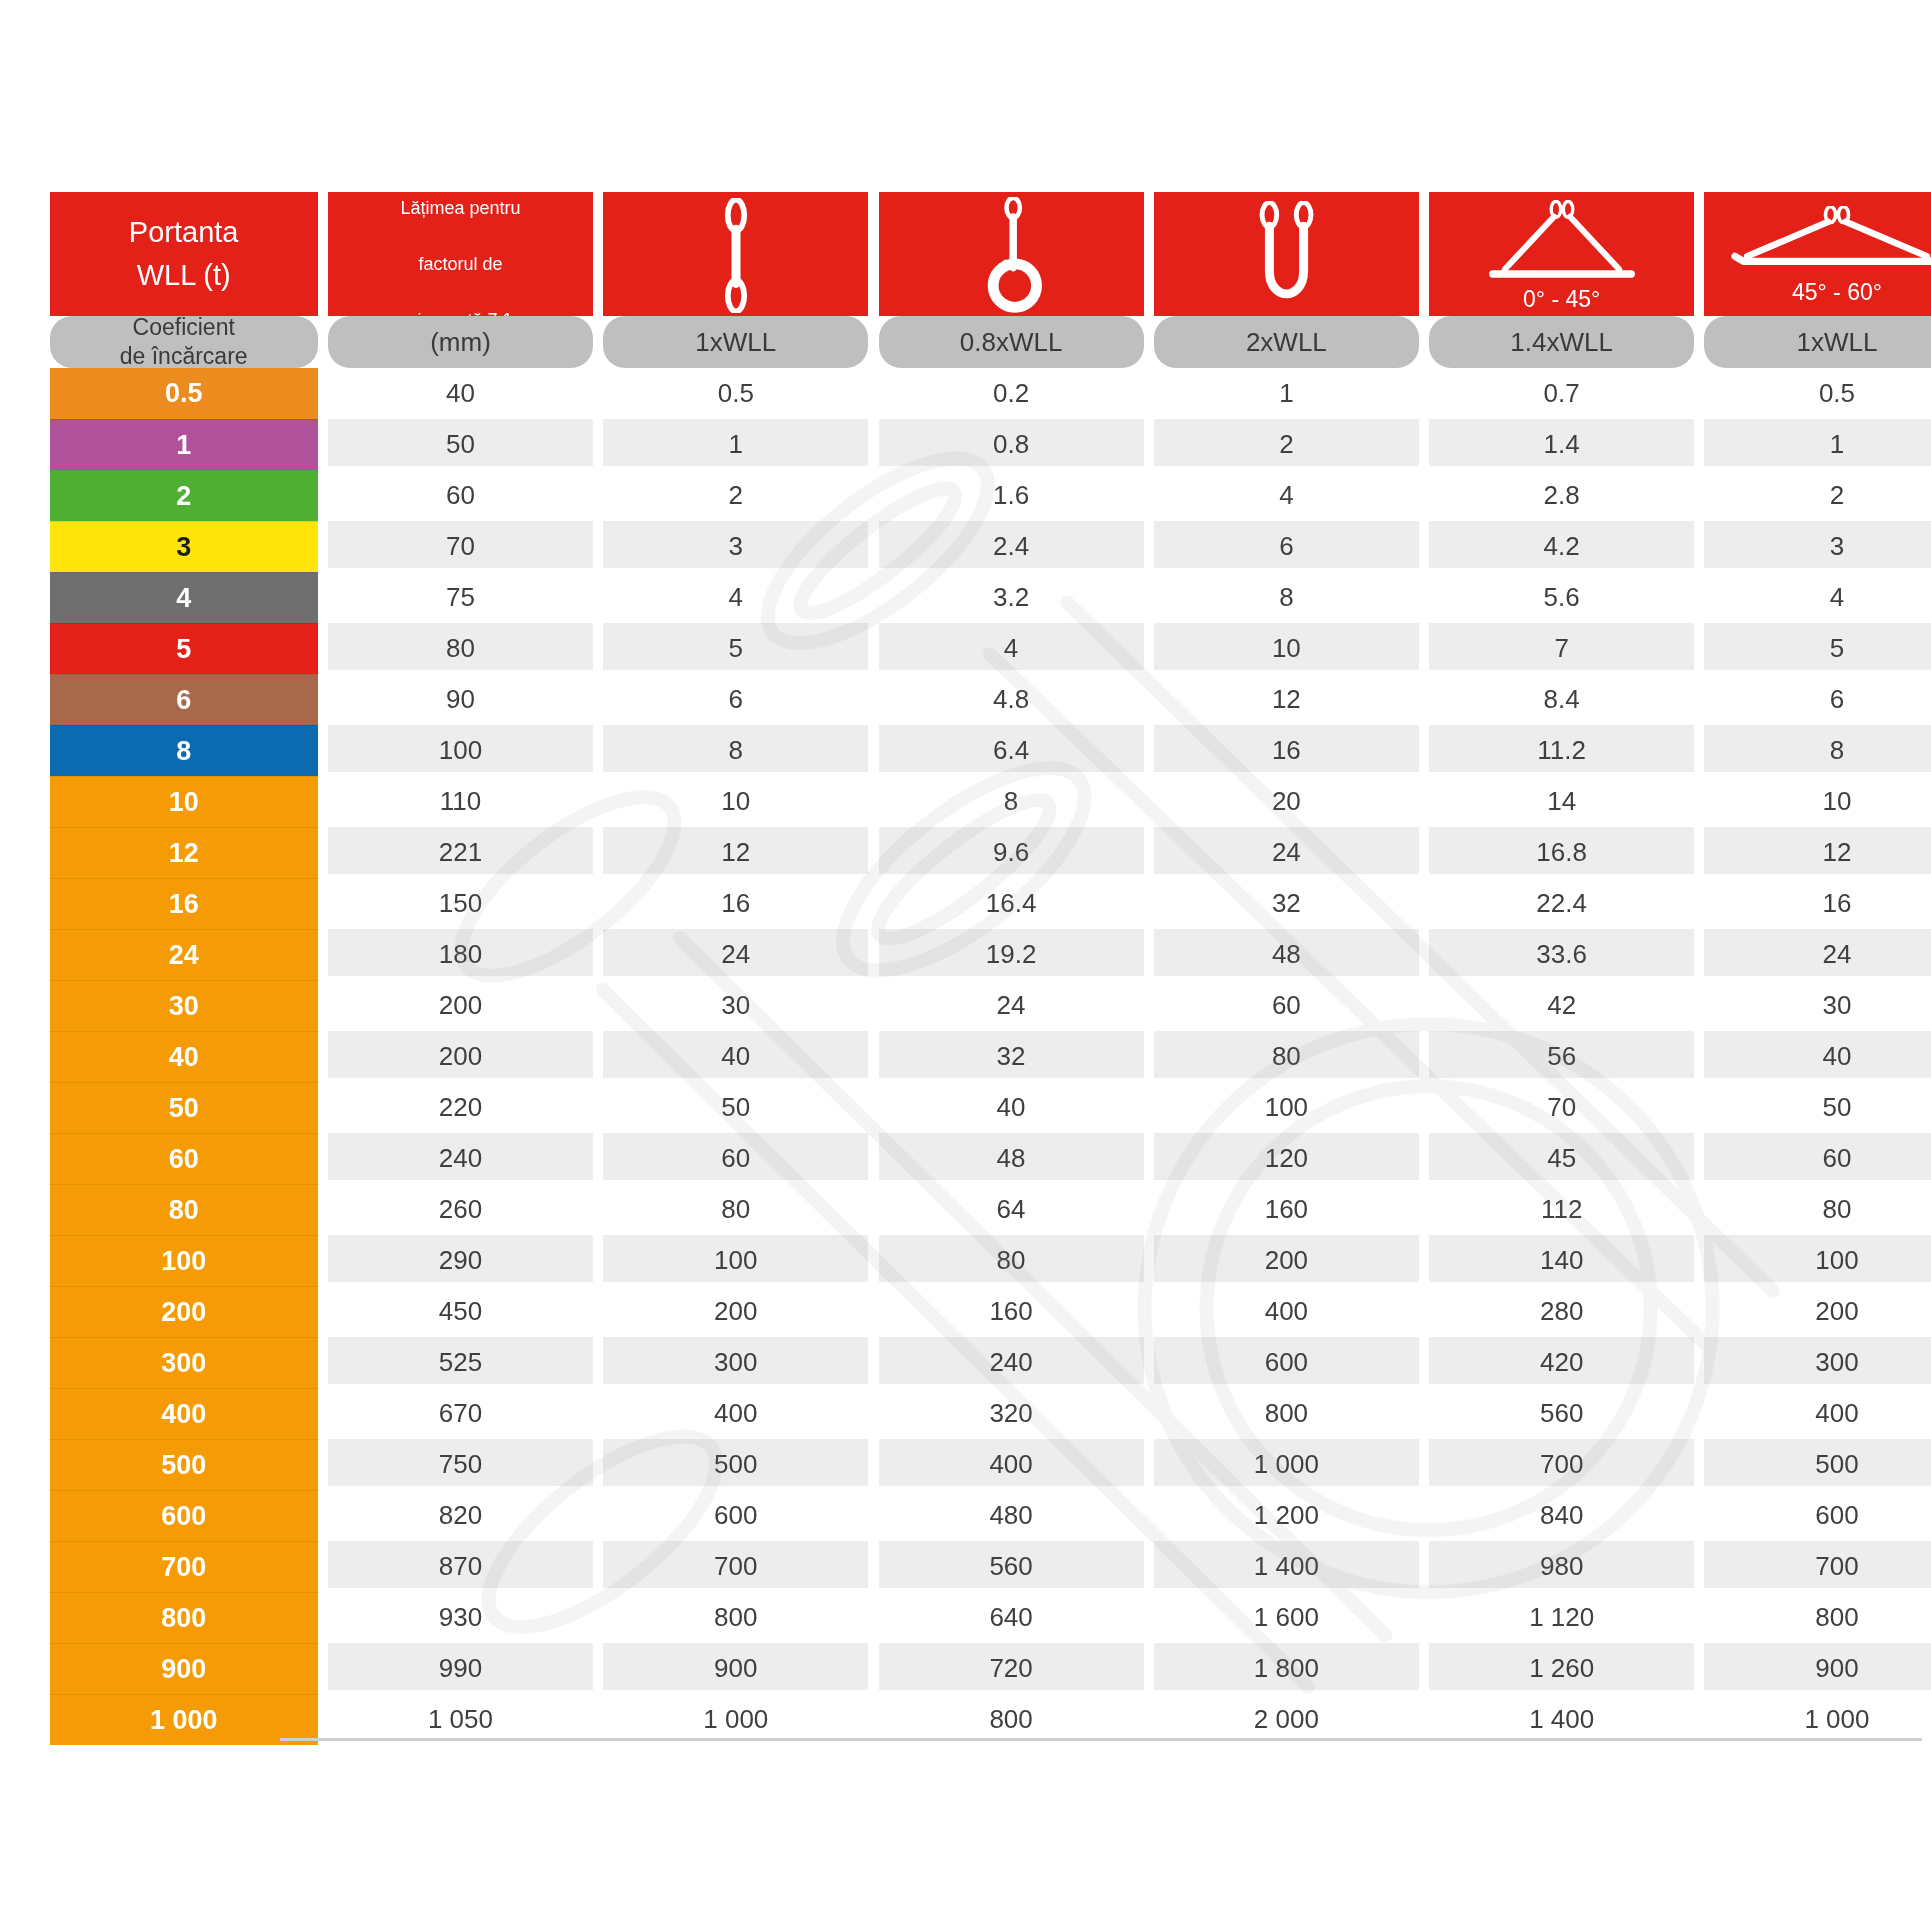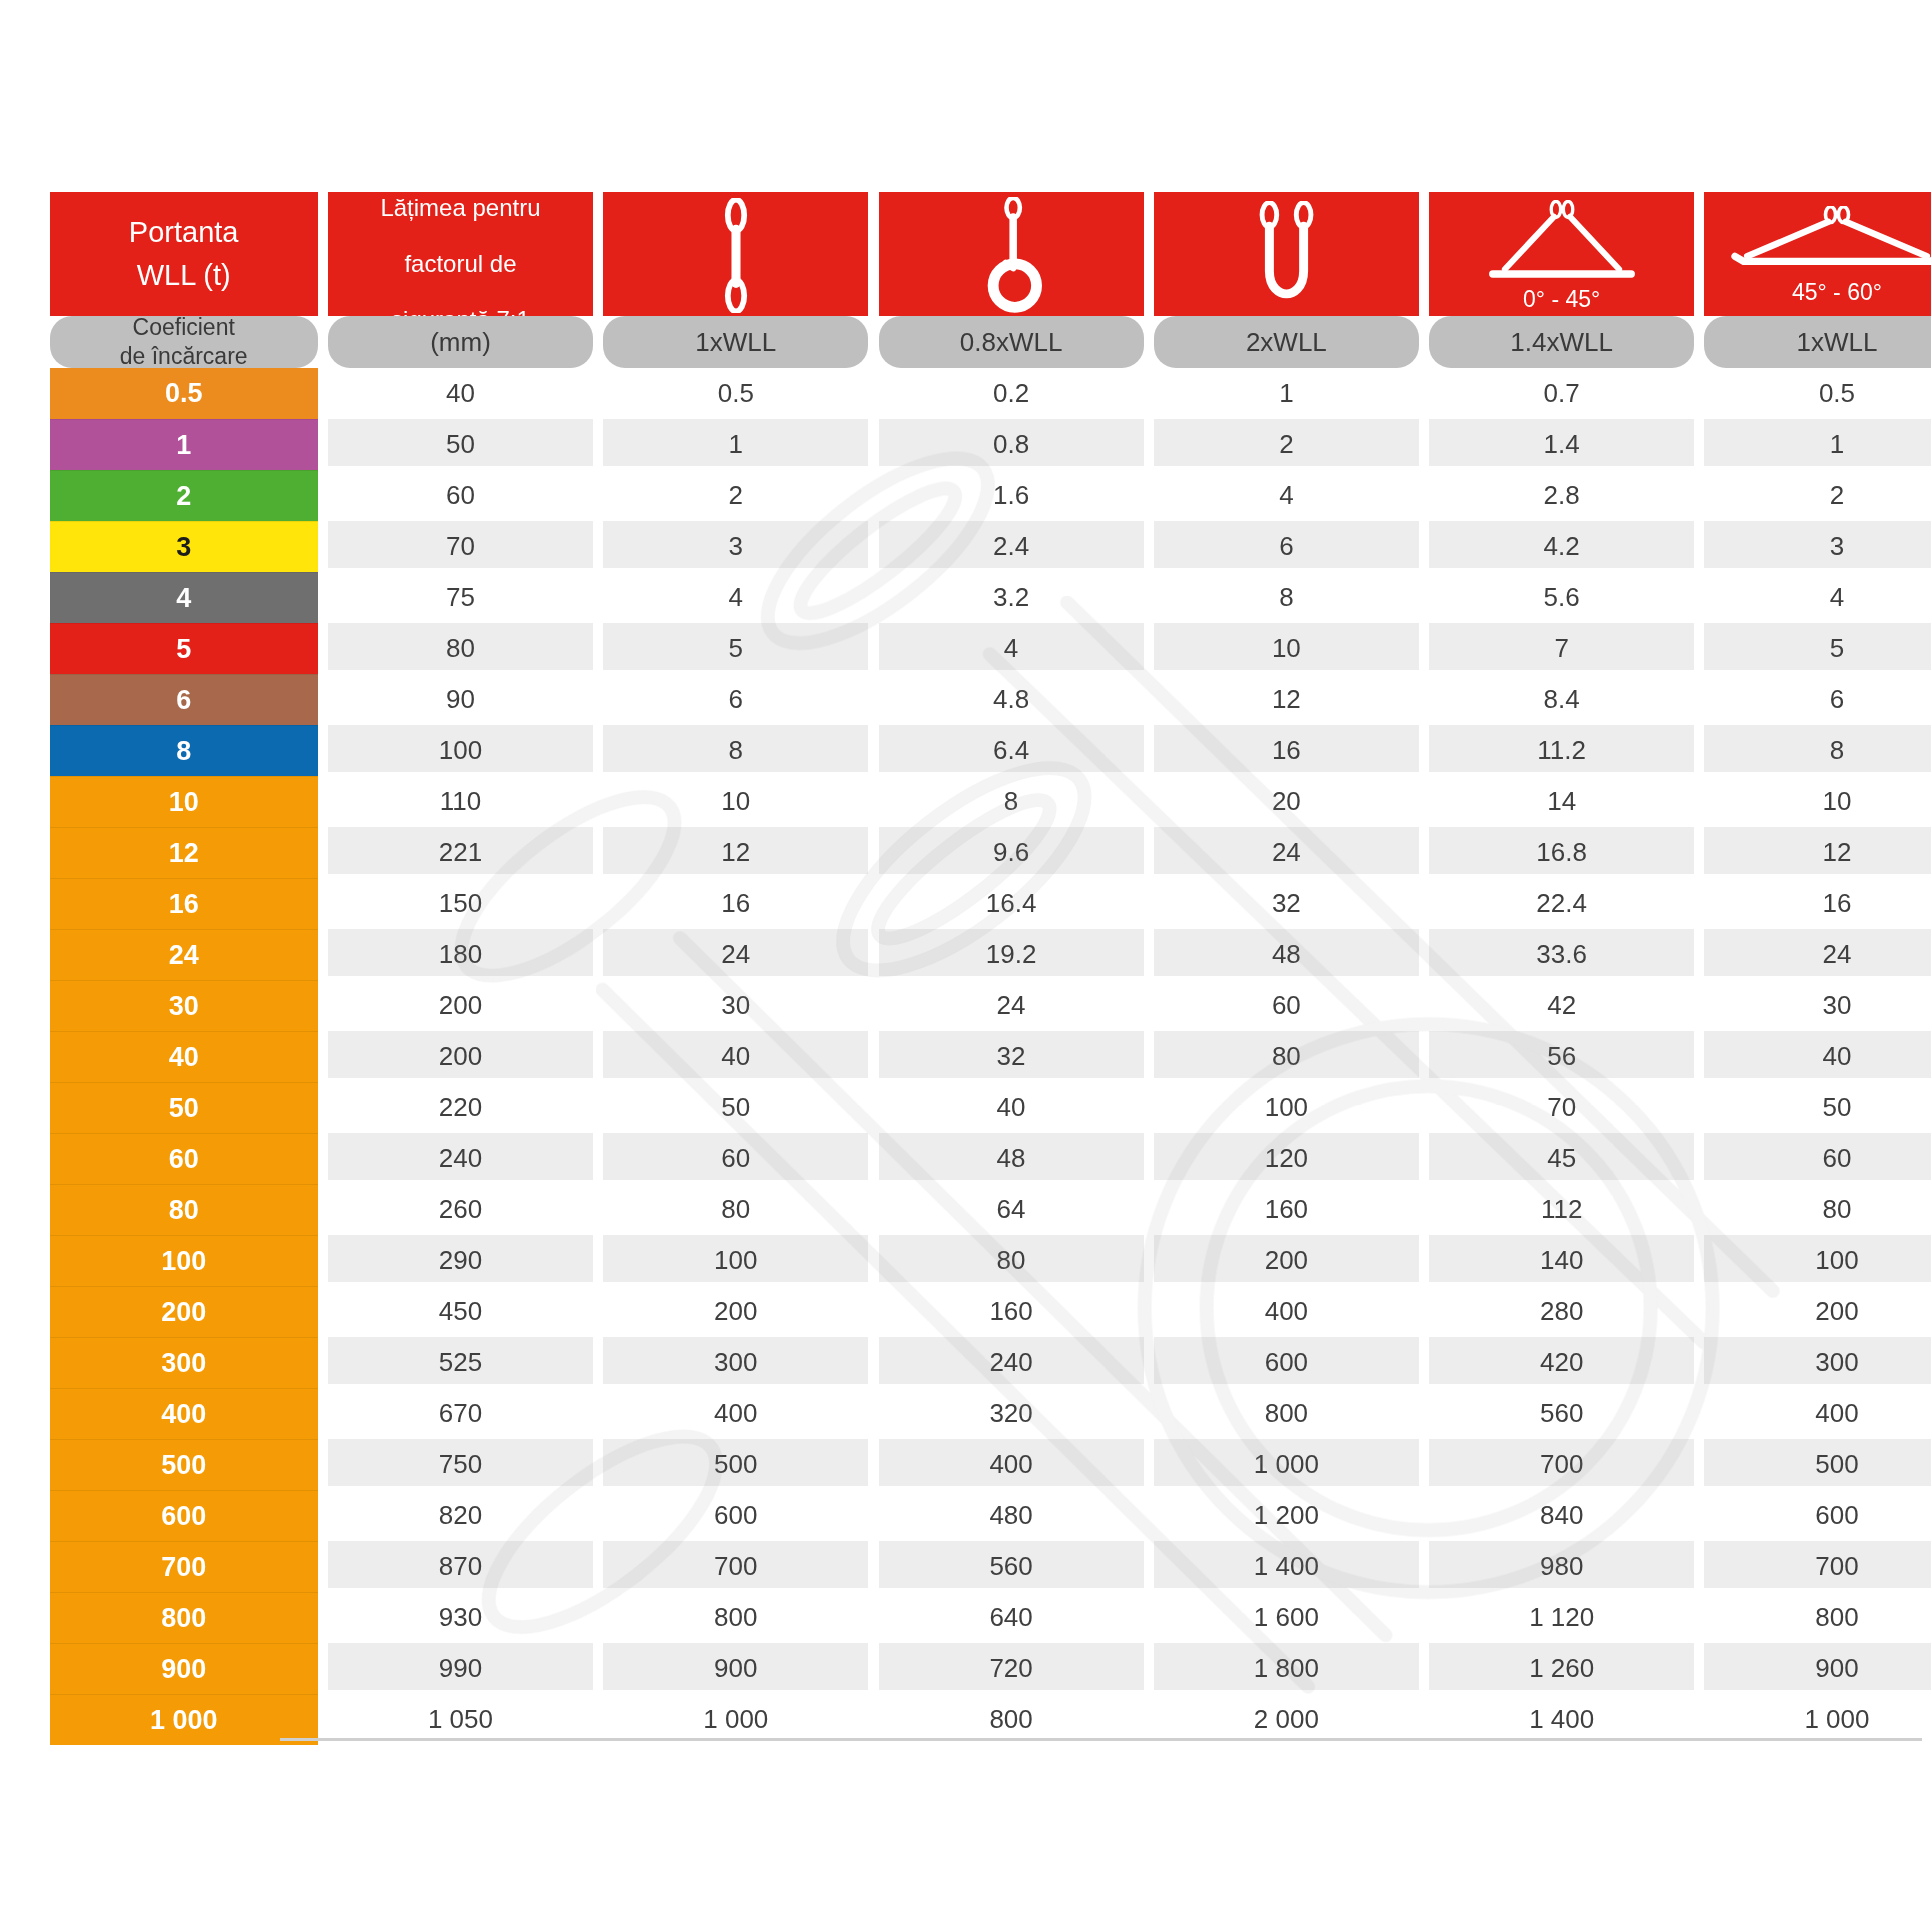--- a/index.html
+++ b/index.html
@@ -12,21 +12,21 @@
     position:absolute;left:1.7px;top:192px;width:1920px;z-index:2;
     display:grid;
     grid-template-columns:268px repeat(6,265px);
     grid-template-rows:124px 52px repeat(27,51px);
     column-gap:10.3px;
     padding-left:48px;
   }
   .cell{display:flex;align-items:center;justify-content:center;text-align:center;box-sizing:border-box;}
   .hdr{background:var(--red);color:#fff;flex-direction:column;}
   .hdr .l1{font-size:29px;line-height:43px;}
-  .hdr .l2{font-size:24px;line-height:36px;margin-top:20px;}
+  .hdr .l2{font-size:18px;line-height:36px;margin-top:20px;}
   .icon-cell{justify-content:center;gap:4.3px;padding-top:3.4px;}
   .angle-label{font-size:23px;color:#ffffff;line-height:26px;}
   .sub{background:var(--subgray);color:#3A3A3A;font-size:26px;flex-direction:column;border-radius:22px;}
   .sub .small{font-size:23px;line-height:29px;}
   .cell.data{background:#fff;color:#3F3F3F;font-size:26px;}
   .cell.data.stripe{
     background-image:linear-gradient(var(--stripe),var(--stripe));
     background-size:100% 47px;background-repeat:no-repeat;background-position:top center;
   }
   .cell.wll{font-weight:bold;font-size:27px;}

